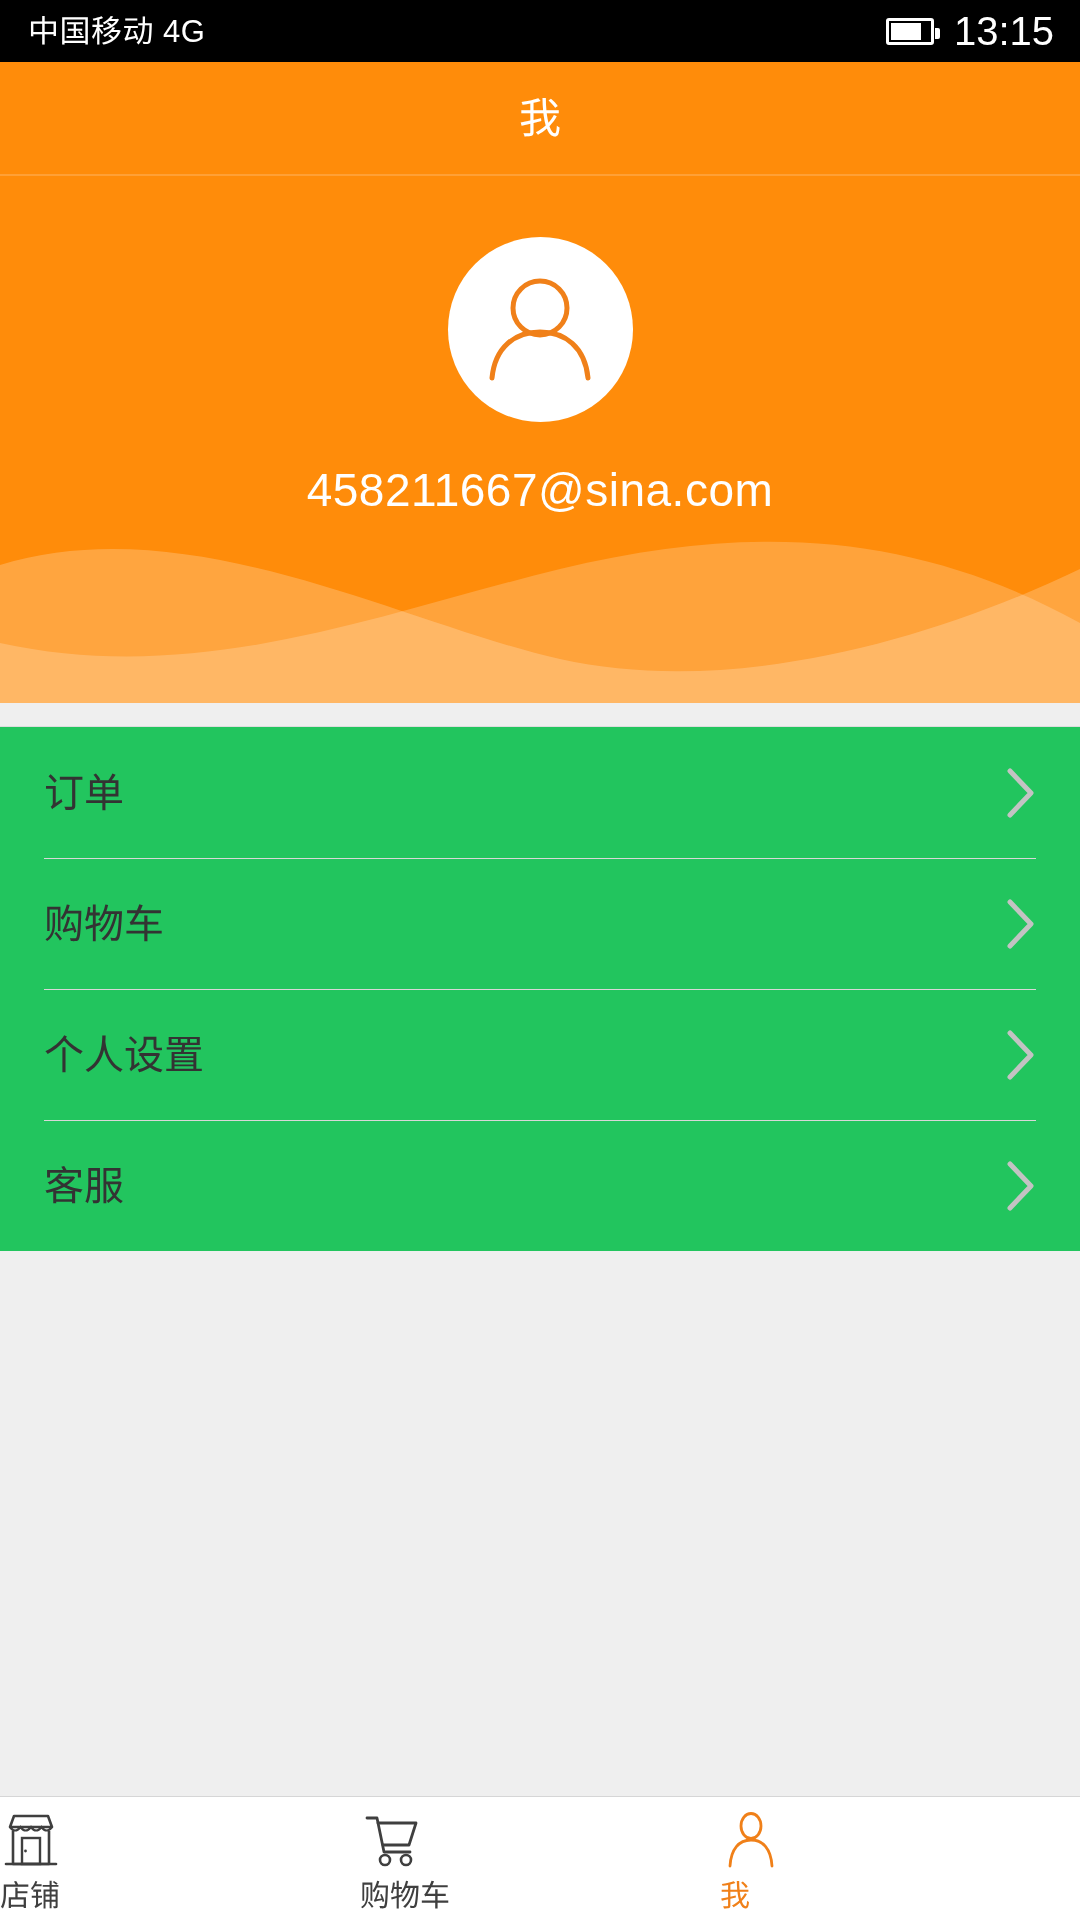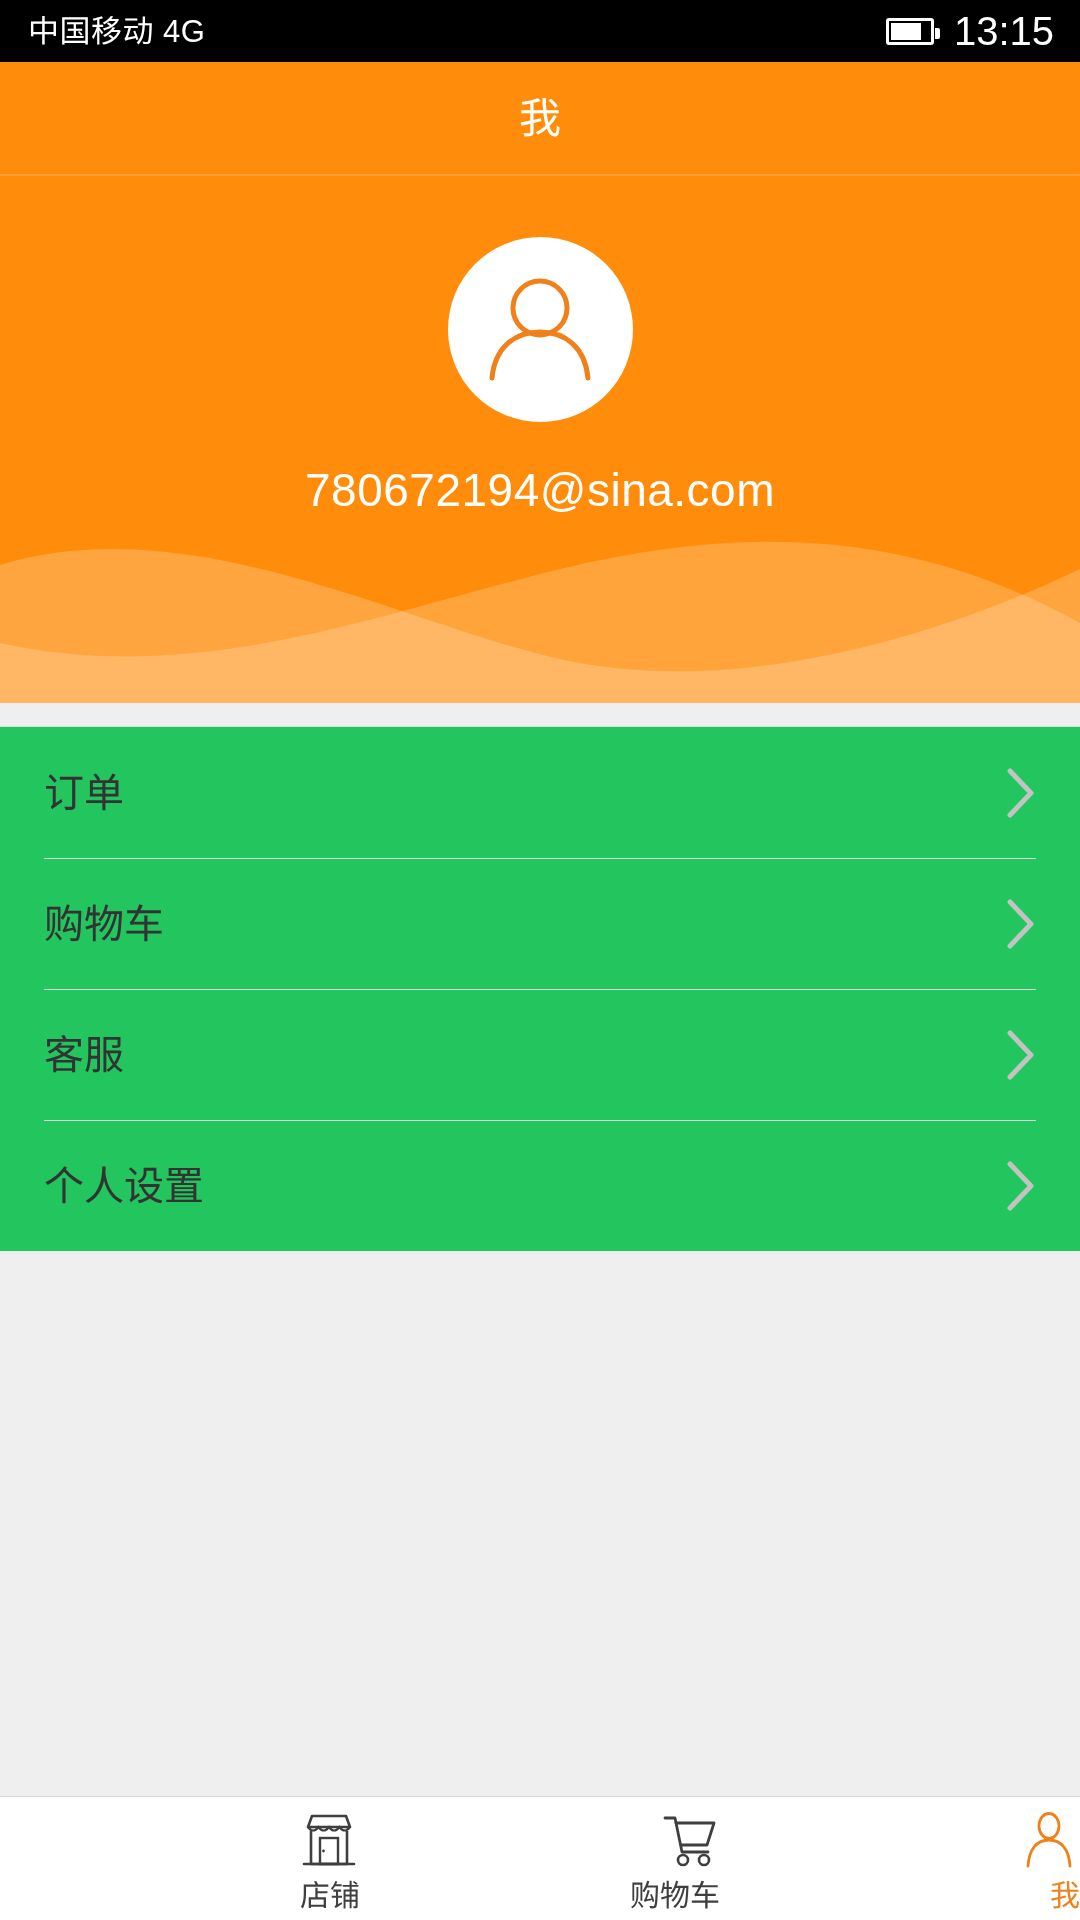--- a/index.html
+++ b/index.html
@@ -74,21 +74,21 @@
   
   .filler{ flex:1 1 auto; background:#efefef; }
 
   
   .tabbar{
     flex:0 0 124px; background:#fff; border-top:1px solid #d6d6d6;
     display:flex; align-items:stretch;
   }
   .tab{
     flex:1 1 0; display:flex; flex-direction:column;
-    align-items:flex-end; justify-content:center; gap:12px; cursor:pointer;
+    align-items:flex-start; justify-content:center; gap:12px; cursor:pointer;
   }
   .tab-icon{ height:62px; display:flex; align-items:flex-end; justify-content:center; }
   .tab-icon svg{ display:block; }
   .tab-label{ font-size:30px; color:#3f3f3f; line-height:1; }
   .tab.active .tab-label{ color:#f08019; }
 </style>
 </head>
 <body>
 
 <div id="app">
@@ -114,21 +114,21 @@
       <path d="M0,170 C200,214 380,140 560,96 C760,48 920,62 1080,150 L1080,230 L0,230 Z" fill="#ffffff" opacity="0.20"></path>
     </svg>
 
     <div class="avatar">
       <svg width="150" height="150" viewBox="0 0 150 150">
         <circle cx="75" cy="53" r="27" fill="none" stroke="#f08019" stroke-width="5"></circle>
         <path d="M27 123 C30 92 50 77 75 77 C100 77 120 92 123 123" fill="none" stroke="#f08019" stroke-width="5" stroke-linecap="round"></path>
       </svg>
     </div>
 
-    <div class="email">780672194@sina.com</div>
+    <div class="email">458211667@sina.com</div>
   </div>
 
   <div class="gap"></div>
 
   <div class="menu">
 
     <div class="menu-row">
       <span class="menu-label">订单</span>
       <span class="chev">
         <svg width="30" height="52" viewBox="0 0 30 52">
@@ -140,30 +140,30 @@
     <div class="menu-row">
       <span class="menu-label">购物车</span>
       <span class="chev">
         <svg width="30" height="52" viewBox="0 0 30 52">
             <path d="M4 4 L25 26 L4 48" fill="none" stroke="#c3c3c3" stroke-width="5" stroke-linecap="round" stroke-linejoin="round"></path>
           </svg>
       </span>
     </div>
 
     <div class="menu-row">
+      <span class="menu-label">个人设置</span>
+      <span class="chev">
+        <svg width="30" height="52" viewBox="0 0 30 52">
+            <path d="M4 4 L25 26 L4 48" fill="none" stroke="#c3c3c3" stroke-width="5" stroke-linecap="round" stroke-linejoin="round"></path>
+          </svg>
+      </span>
+    </div>
+
+    <div class="menu-row">
       <span class="menu-label">客服</span>
-      <span class="chev">
-        <svg width="30" height="52" viewBox="0 0 30 52">
-            <path d="M4 4 L25 26 L4 48" fill="none" stroke="#c3c3c3" stroke-width="5" stroke-linecap="round" stroke-linejoin="round"></path>
-          </svg>
-      </span>
-    </div>
-
-    <div class="menu-row">
-      <span class="menu-label">个人设置</span>
       <span class="chev">
         <svg width="30" height="52" viewBox="0 0 30 52">
             <path d="M4 4 L25 26 L4 48" fill="none" stroke="#c3c3c3" stroke-width="5" stroke-linecap="round" stroke-linejoin="round"></path>
           </svg>
       </span>
     </div>
 
   </div>
 
   <div class="filler"></div>

